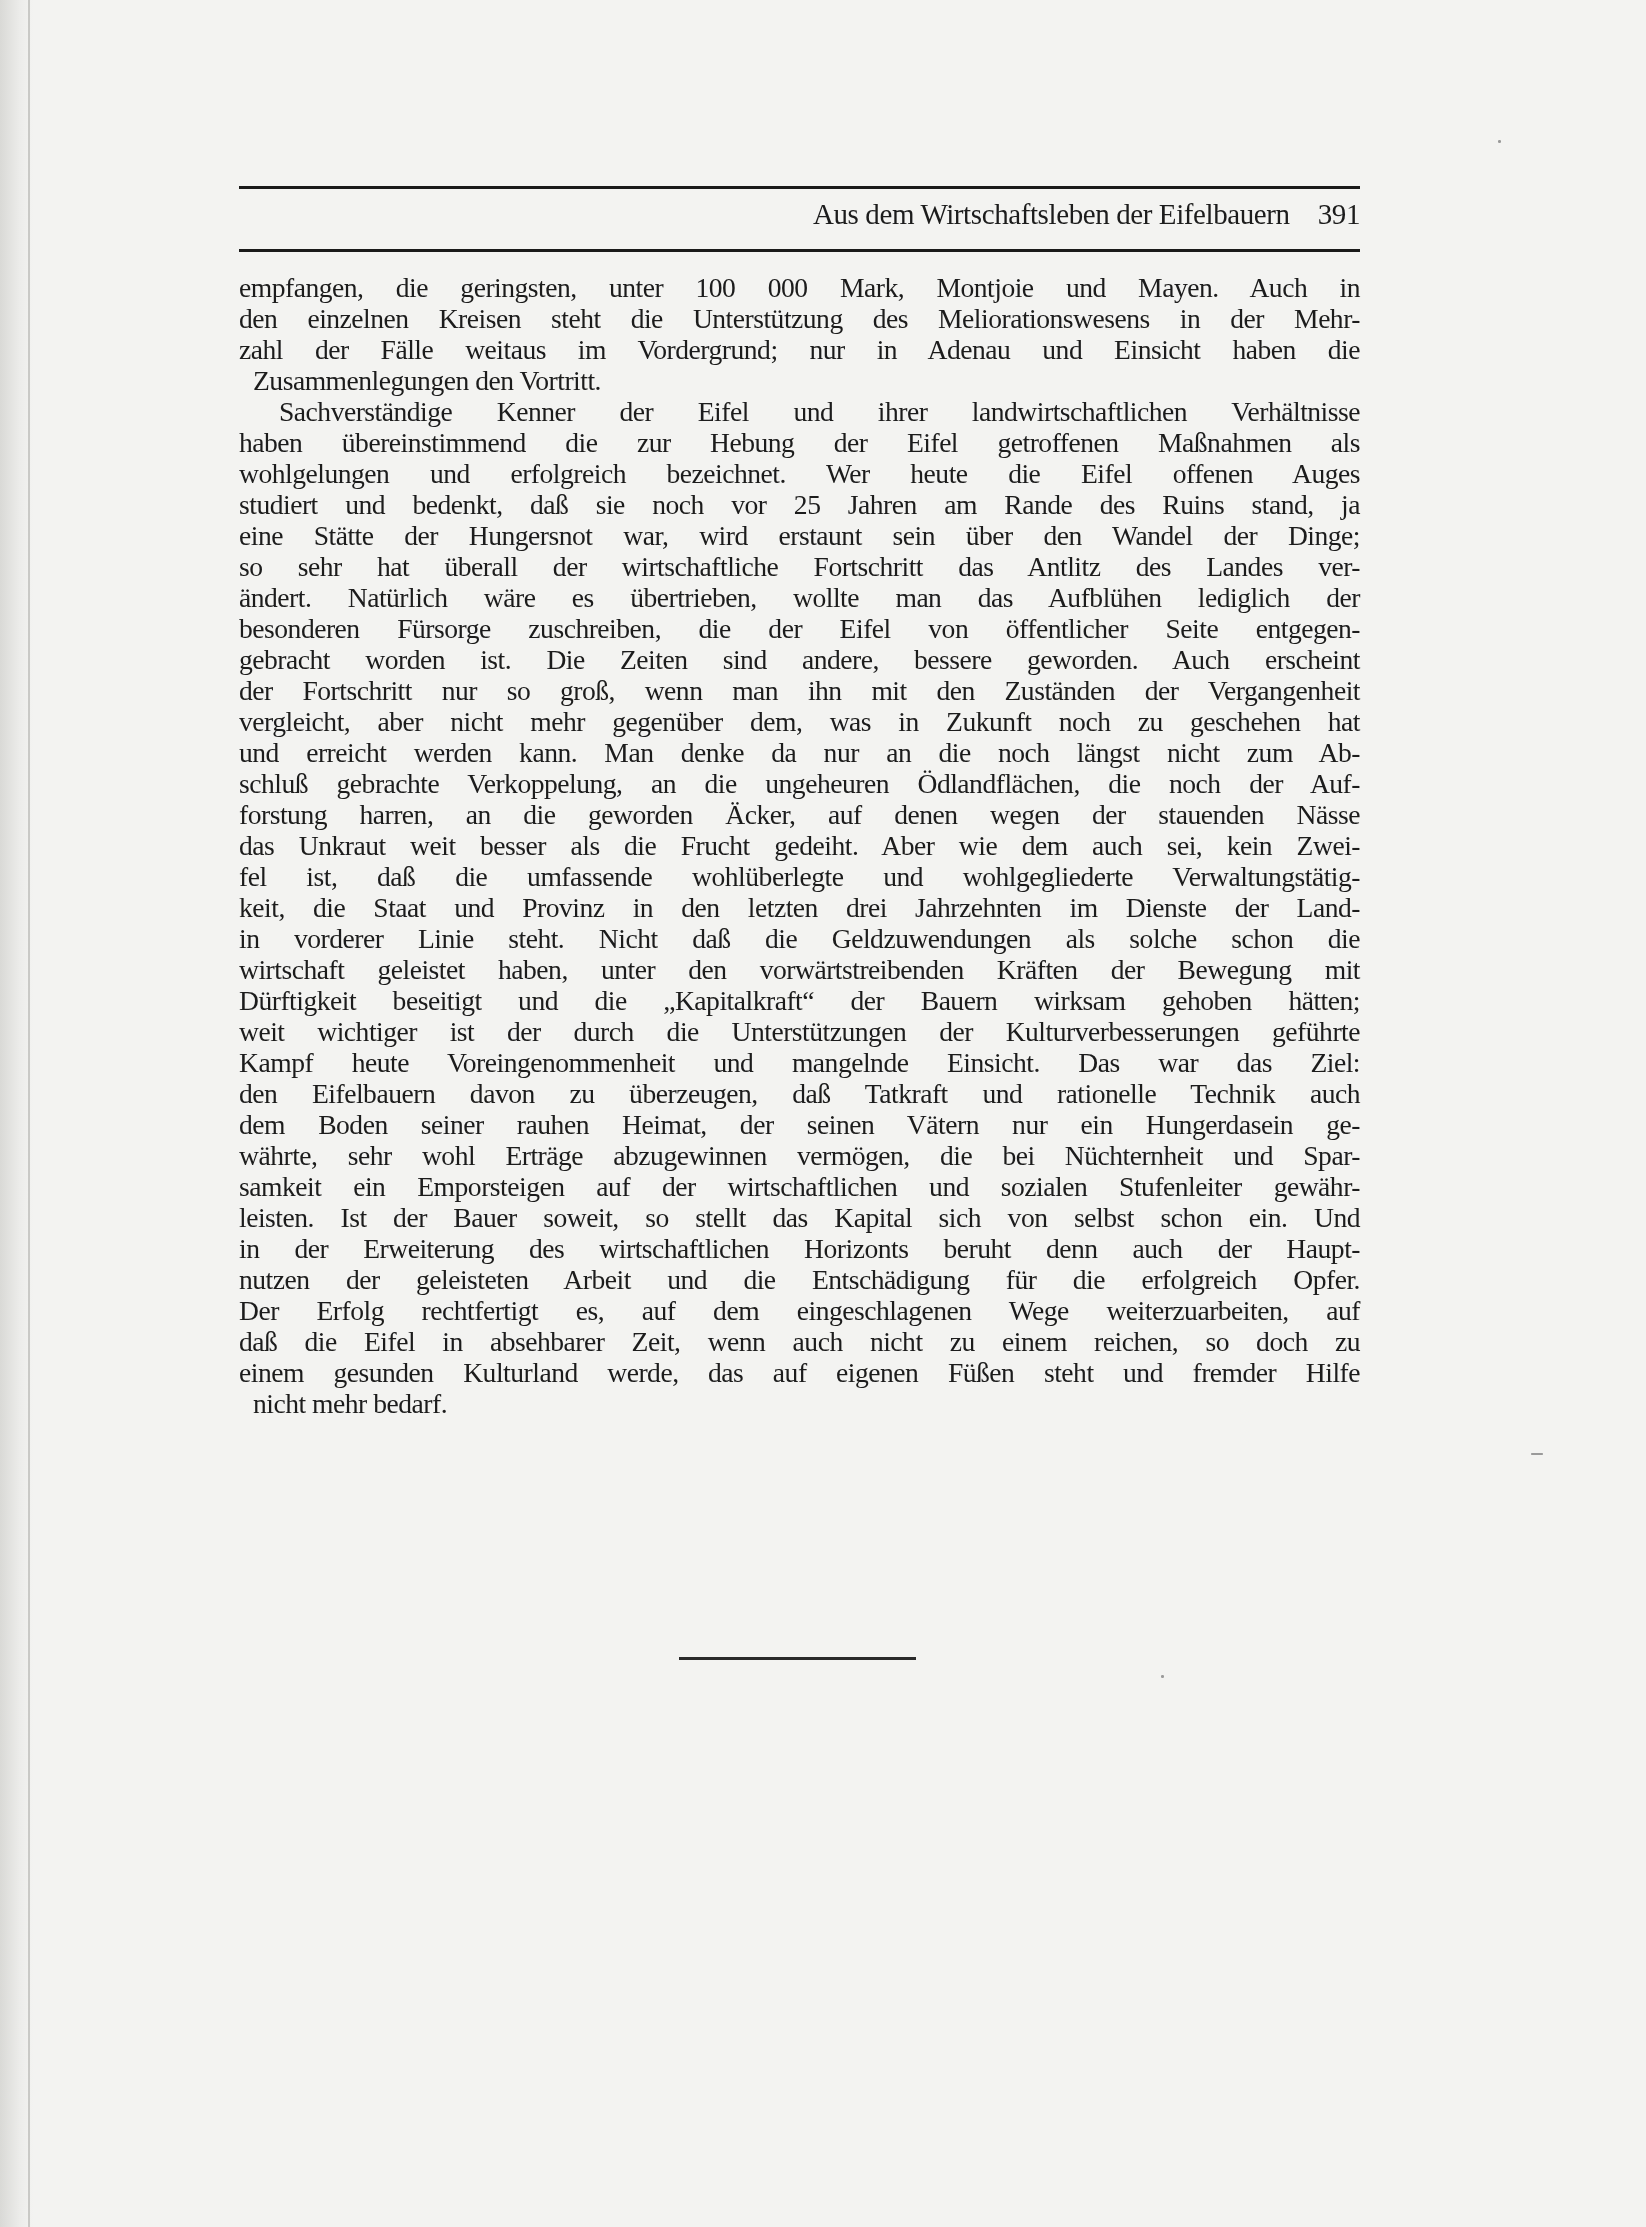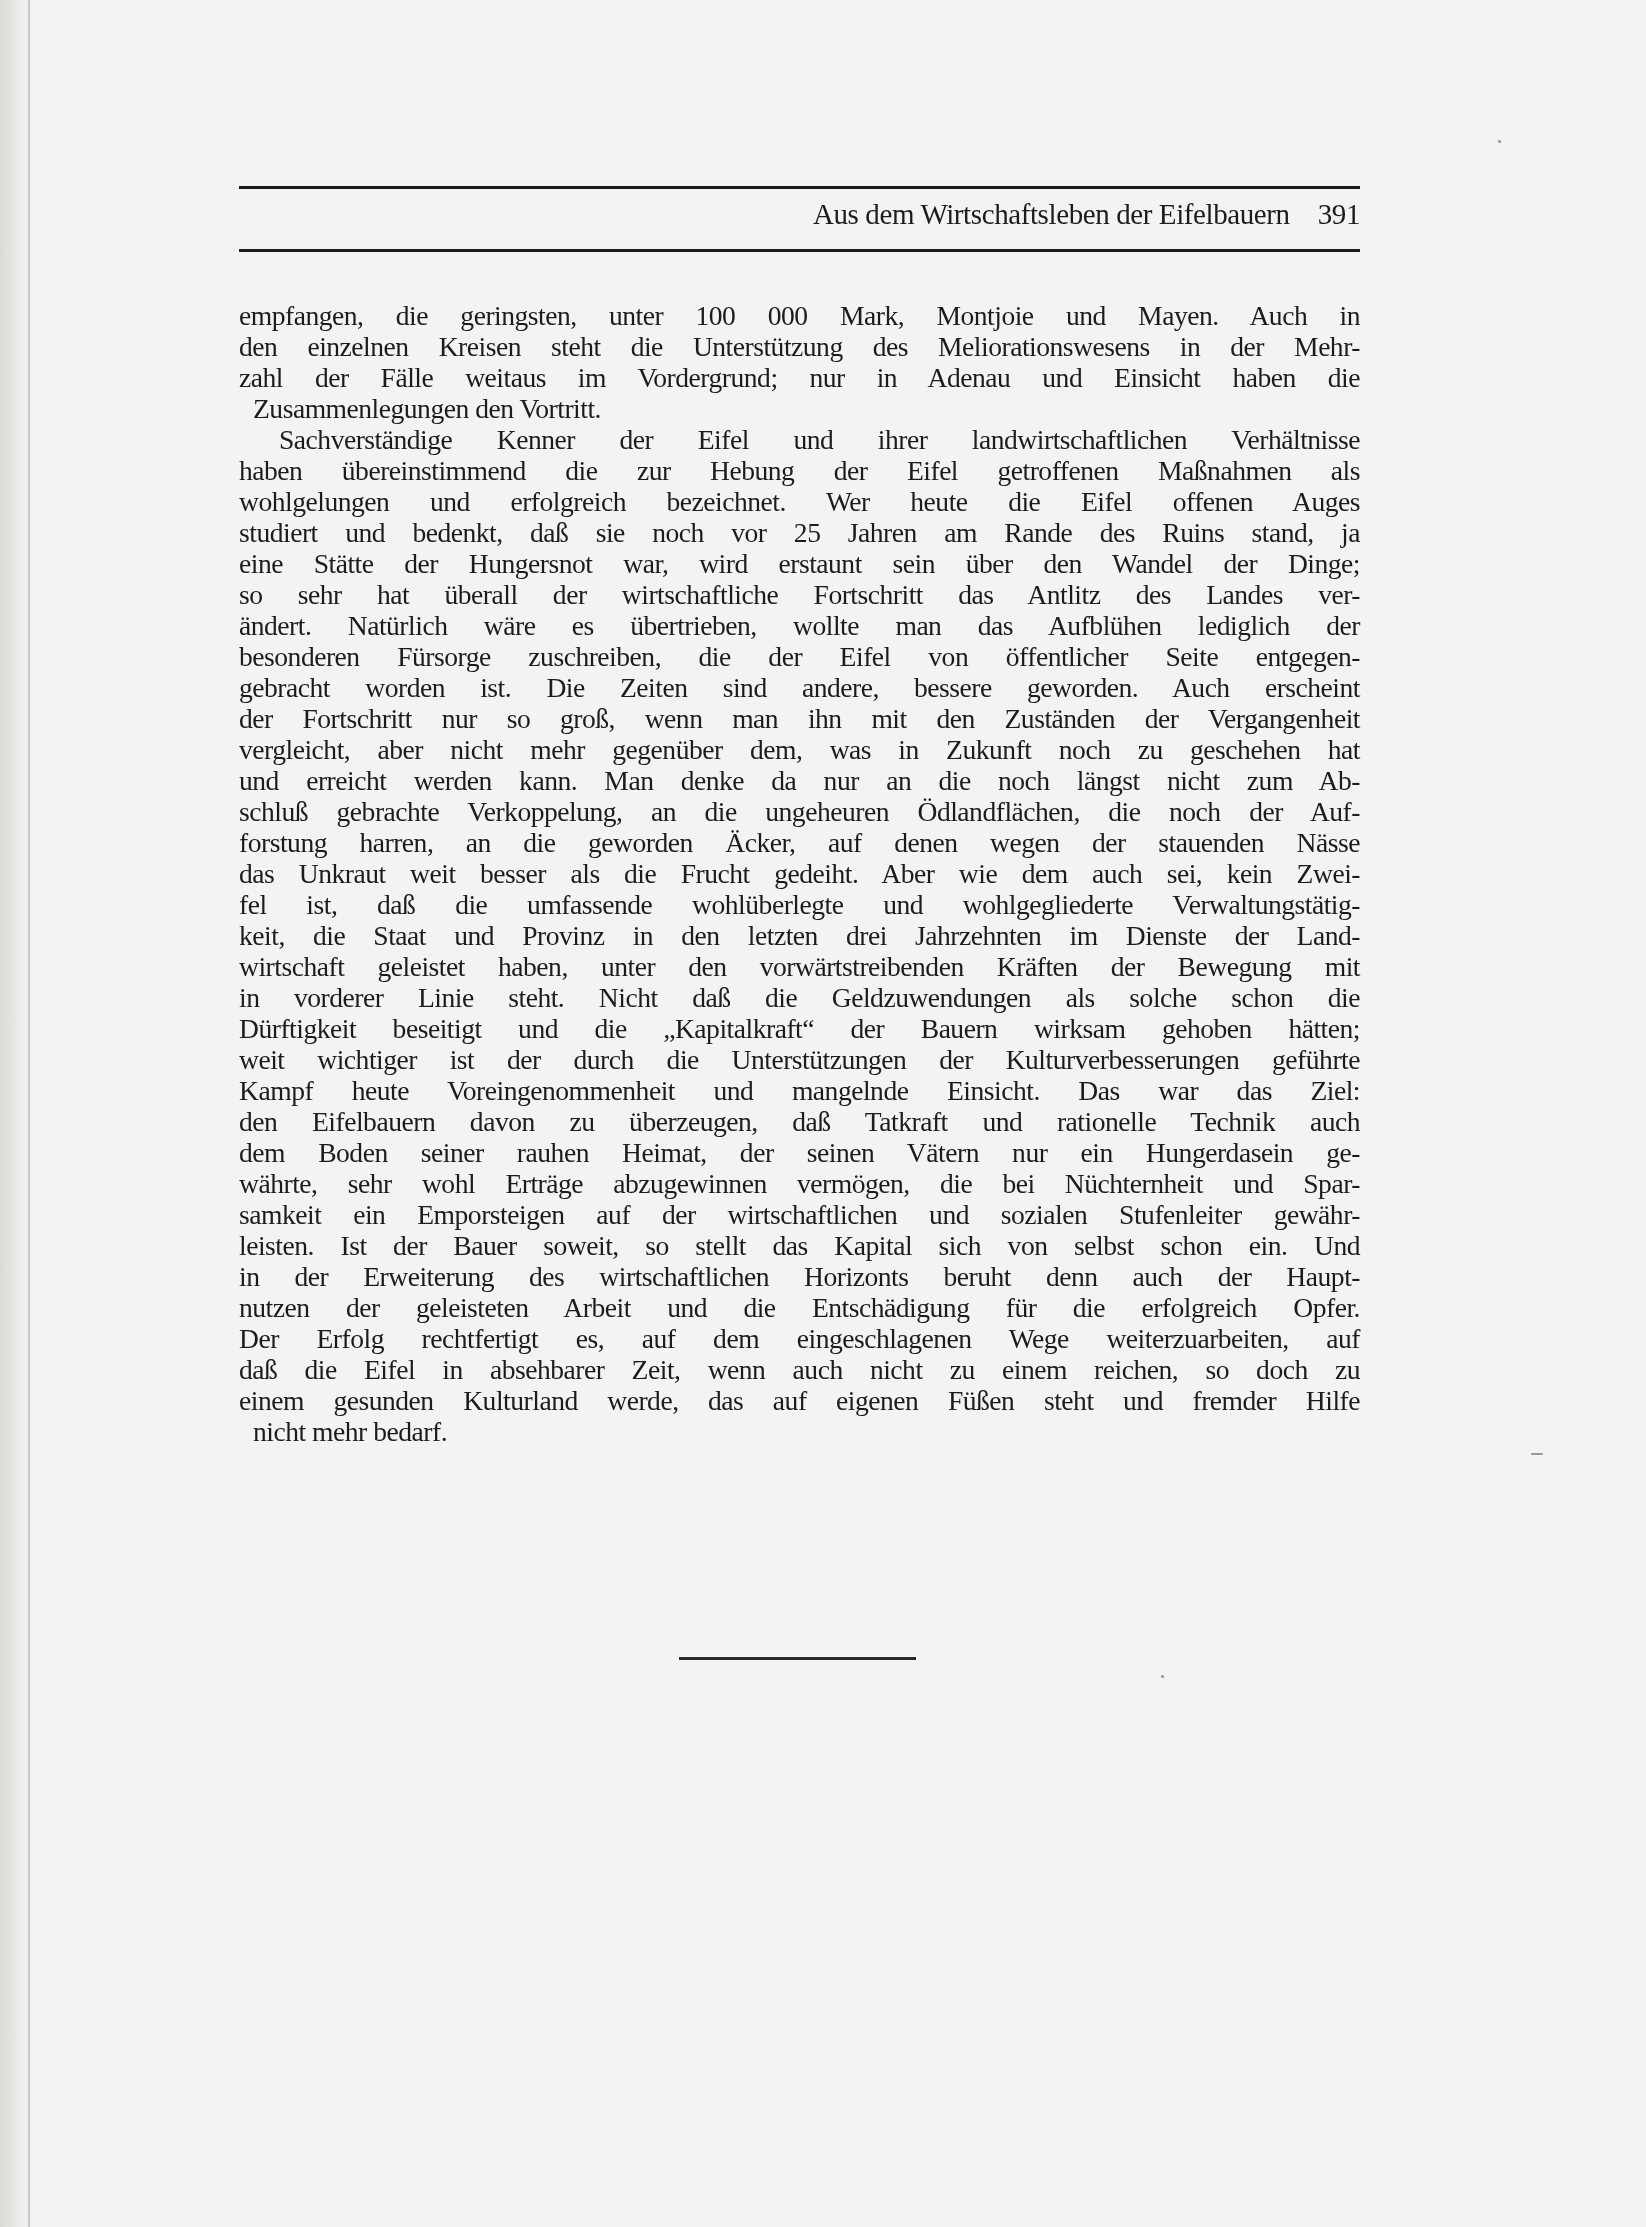--- a/index.html
+++ b/index.html
@@ -25,21 +25,21 @@
   }
   .rule.top { top: 186px; }
   .rule.bottom { top: 249px; }
   .running-head {
     position: absolute; left: 239px; width: 1121px; top: 198px; height: 41px;
     display: flex; justify-content: flex-end; align-items: baseline;
     font-size: 29px; letter-spacing: -0.4px; text-align: right;
   }
   .running-head .title { margin-right: 28px; }
   .body-text {
-    position: absolute; left: 239px; top: 300px; width: 1121px;
+    position: absolute; left: 239px; top: 272px; width: 1121px;
     font-size: 27.6px; line-height: 31px;
   }
   .line {
     display: block; white-space: nowrap;
     text-align: justify; text-align-last: justify;
     height: 31px;
     letter-spacing: -0.5px;
   }
   .line.last { text-align-last: left; margin-left: 14px; }
   .line.indent { padding-left: 40px; }
@@ -80,22 +80,22 @@
       <span class="line">besonderen Fürsorge zuschreiben, die der Eifel von öffentlicher Seite entgegen-</span>
       <span class="line">gebracht worden ist.  Die Zeiten sind andere, bessere geworden.  Auch erscheint</span>
       <span class="line">der Fortschritt nur so groß, wenn man ihn mit den Zuständen der Vergangenheit</span>
       <span class="line">vergleicht, aber nicht mehr gegenüber dem, was in Zukunft noch zu geschehen hat</span>
       <span class="line">und erreicht werden kann.  Man denke da nur an die noch längst nicht zum Ab-</span>
       <span class="line">schluß gebrachte Verkoppelung, an die ungeheuren Ödlandflächen, die noch der Auf-</span>
       <span class="line">forstung harren, an die geworden Äcker, auf denen wegen der stauenden Nässe</span>
       <span class="line">das Unkraut weit besser als die Frucht gedeiht.  Aber wie dem auch sei, kein Zwei-</span>
       <span class="line">fel ist, daß die umfassende wohlüberlegte und wohlgegliederte Verwaltungstätig-</span>
       <span class="line">keit, die Staat und Provinz in den letzten drei Jahrzehnten im Dienste der Land-</span>
+      <span class="line">in vorderer Linie steht.  Nicht daß die Geldzuwendungen als solche schon die</span>
       <span class="line">wirtschaft geleistet haben, unter den vorwärtstreibenden Kräften der Bewegung mit</span>
-      <span class="line">in vorderer Linie steht.  Nicht daß die Geldzuwendungen als solche schon die</span>
       <span class="line">Dürftigkeit beseitigt und die „Kapitalkraft“ der Bauern wirksam gehoben hätten;</span>
       <span class="line">weit wichtiger ist der durch die Unterstützungen der Kulturverbesserungen geführte</span>
       <span class="line">Kampf heute Voreingenommenheit und mangelnde Einsicht.  Das war das Ziel:</span>
       <span class="line">den Eifelbauern davon zu überzeugen, daß Tatkraft und rationelle Technik auch</span>
       <span class="line">dem Boden seiner rauhen Heimat, der seinen Vätern nur ein Hungerdasein ge-</span>
       <span class="line">währte, sehr wohl Erträge abzugewinnen vermögen, die bei Nüchternheit und Spar-</span>
       <span class="line">samkeit ein Emporsteigen auf der wirtschaftlichen und sozialen Stufenleiter gewähr-</span>
       <span class="line">leisten.  Ist der Bauer soweit, so stellt das Kapital sich von selbst schon ein.  Und</span>
       <span class="line">in der Erweiterung des wirtschaftlichen Horizonts beruht denn auch der Haupt-</span>
       <span class="line">nutzen der geleisteten Arbeit und die Entschädigung für die erfolgreich Opfer.</span>

